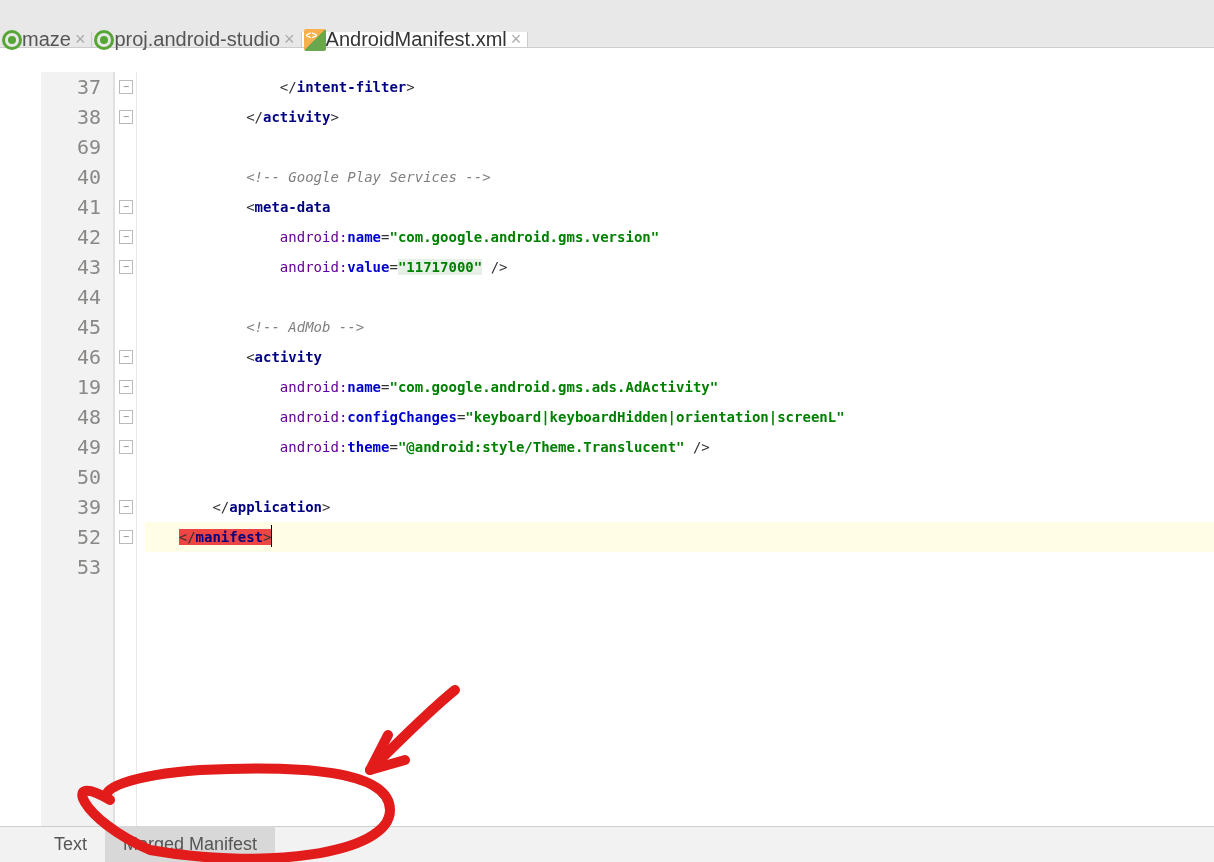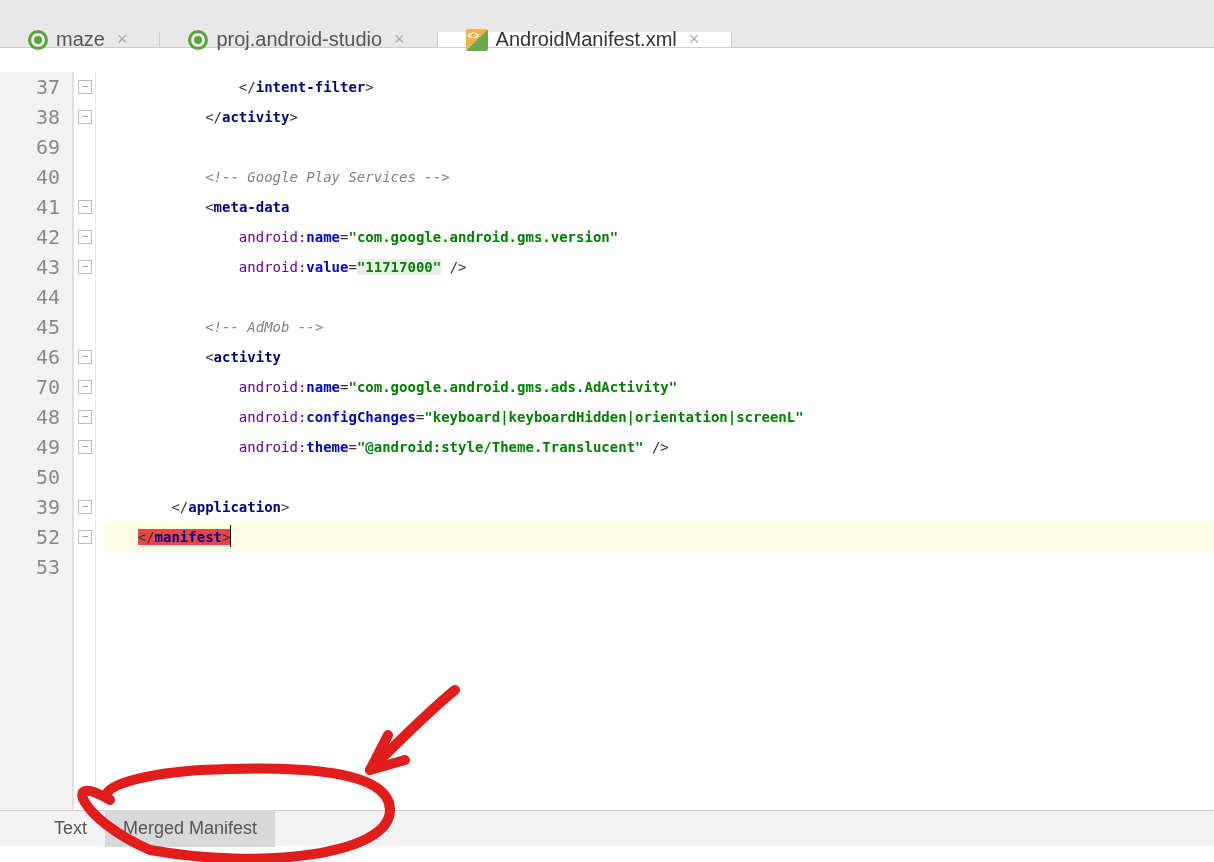--- a/index.html
+++ b/index.html
@@ -14,22 +14,21 @@
 .tab-bar {
   display: flex;
   background: #e8e8e8;
   border-bottom: 1px solid #ccc;
   height: 48px;
   align-items: stretch;
 }
 .tab {
   display: flex;
   align-items: center;
-  padding: 0 28px;
-  gap: 8px;
+  padding: 0 2px;
   border-right: 1px solid #ccc;
   background: #e8e8e8;
   font-family: -apple-system, "Helvetica Neue", sans-serif;
   font-size: 20px;
   color: #555;
   cursor: pointer;
   margin-top: 32px;
 }
 .tab.active {
   background: #fff;
@@ -66,20 +65,21 @@
   font-size: 10px;
   color: #fff;
   top: 1px; left: 2px;
   font-weight: bold;
 }
 .editor-area {
   display: flex;
   height: calc(100% - 48px - 44px);
   background: #fff;
   margin-top: 24px;
+  margin-left: 41px;
 }
 .gutter {
   width: 72px;
   background: #f2f2f2;
   text-align: right;
   padding-right: 12px;
   color: #8a8886;
   font-size: 20px;
   line-height: 30px;
   font-family: Menlo, Monaco, monospace;
@@ -126,21 +126,21 @@
 .cursor {
   display: inline-block;
   width: 1px;
   height: 22px;
   background: #000;
   vertical-align: middle;
   margin-bottom: 4px;
 }
 .bottom-tabs {
   position: absolute;
-  bottom: 16px;
+  bottom: 0;
   left: 0;
   right: 0;
   height: 36px;
   display: flex;
   align-items: center;
   background: #f2f2f2;
   border-top: 1px solid #ccc;
   font-family: -apple-system, "Helvetica Neue", sans-serif;
   font-size: 18px;
 }
@@ -186,21 +186,21 @@
       <div>37</div>
       <div>38</div>
       <div>69</div>
       <div>40</div>
       <div>41</div>
       <div>42</div>
       <div>43</div>
       <div>44</div>
       <div>45</div>
       <div>46</div>
-      <div>70</div>
+      <div>19</div>
       <div>48</div>
       <div>49</div>
       <div>50</div>
       <div>39</div>
       <div>52</div>
       <div>53</div>
     </div>
   <div class="fold-gutter" id="fold-gutter">
       <div class="fold-mark" style="top: 8px;">−</div>
       <div class="fold-mark" style="top: 38px;">−</div>

